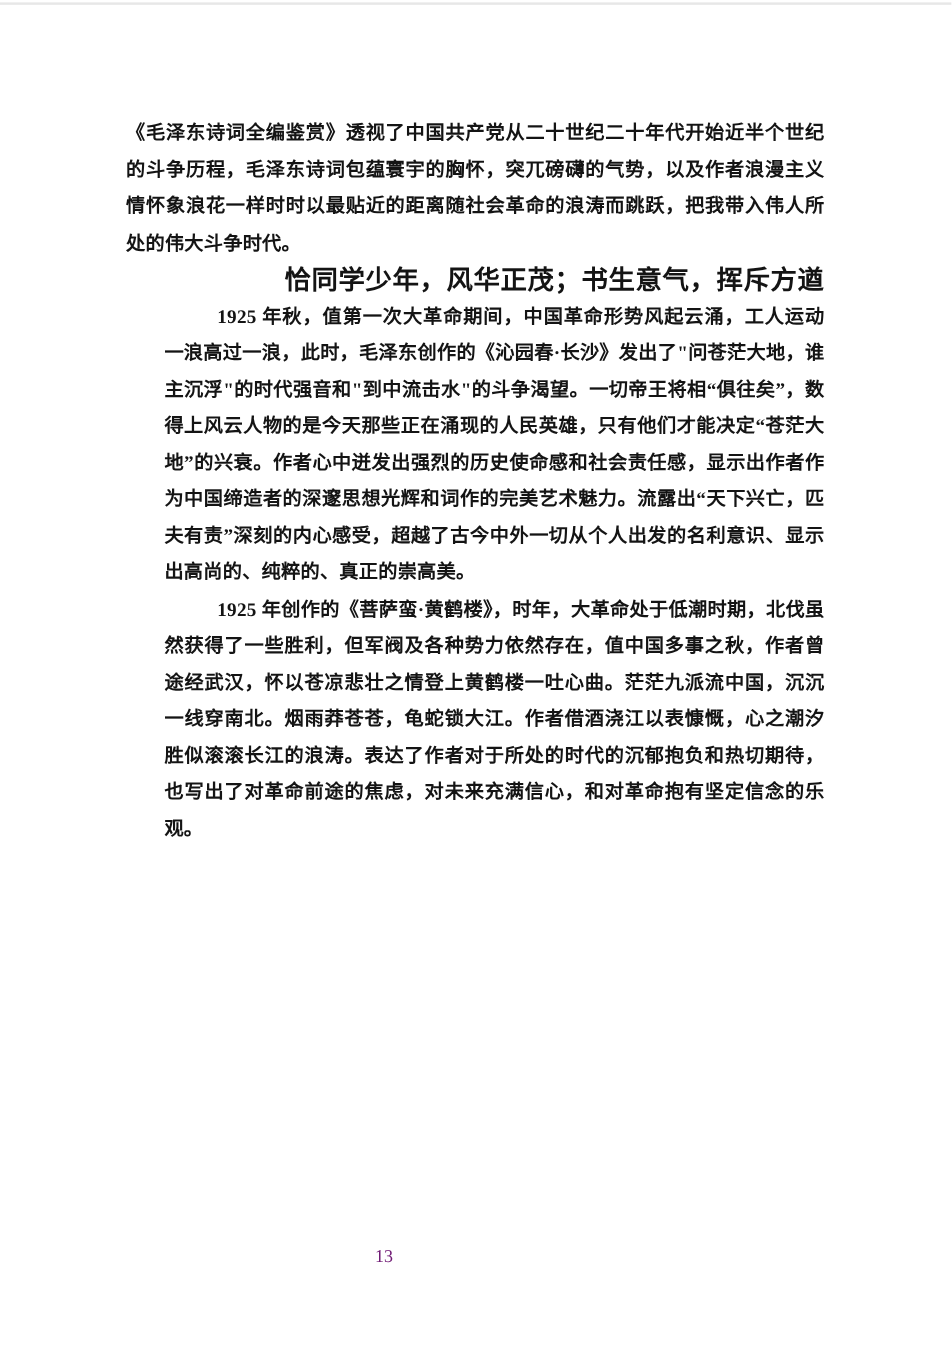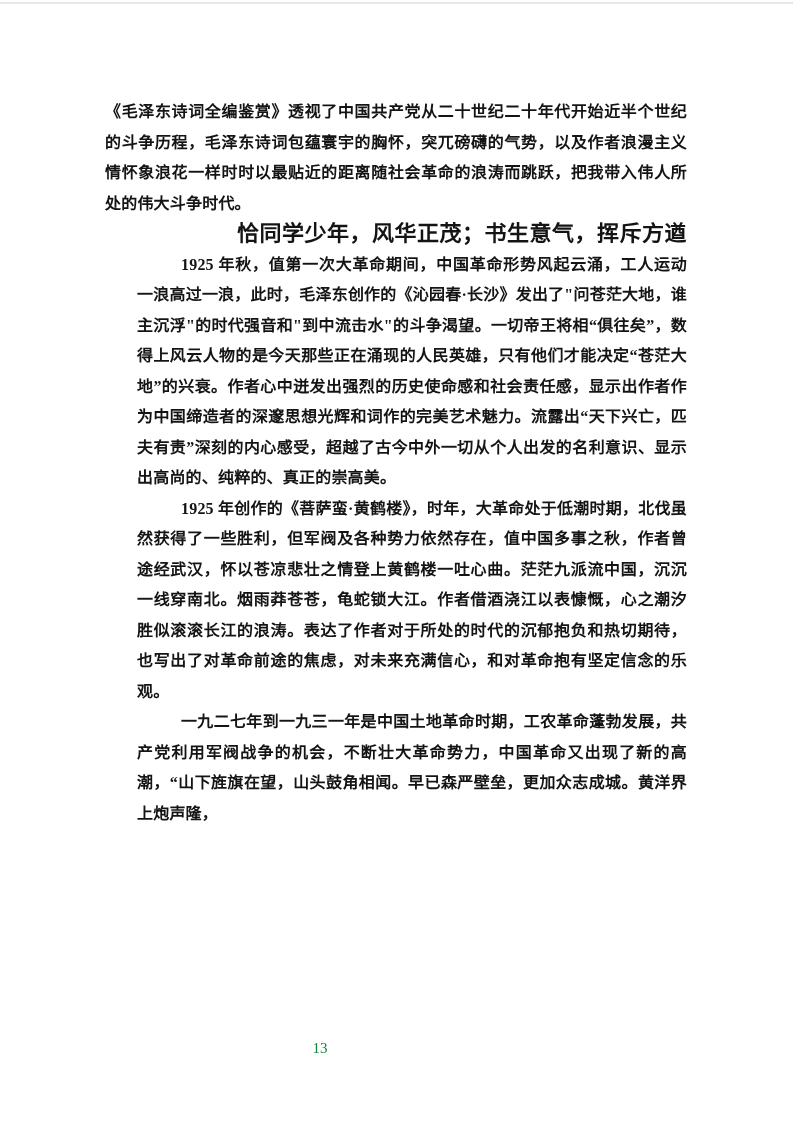--- a/index.html
+++ b/index.html
@@ -55,21 +55,21 @@
     letter-spacing: 0.5px;
     margin: 0;
   }
   .page-num {
     position: absolute;
     top: 1040px;
     left: 0;
     width: 640px;
     text-align: center;
     font-size: 15px;
-    color: #15803d;
+    color: #701a75;
   }
 </style>
 </head>
 <body>
 
 <div class="page">
 
   <div class="scan-line"></div>
 
   <div class="column">
@@ -77,19 +77,18 @@
     <p class="body-para">《毛泽东诗词全编鉴赏》透视了中国共产党从二十世纪二十年代开始近半个世纪的斗争历程，毛泽东诗词包蕴寰宇的胸怀，突兀磅礴的气势，以及作者浪漫主义情怀象浪花一样时时以最贴近的距离随社会革命的浪涛而跳跃，把我带入伟人所处的伟大斗争时代。</p>
 
     <h3 class="section-heading">恰同学少年，风华正茂；书生意气，挥斥方遒</h3>
 
     <p class="body-para indented">1925 年秋，值第一次大革命期间，中国革命形势风起云涌，工人运动一浪高过一浪，此时，毛泽东创作的《沁园春·长沙》发出了"问苍茫大地，谁主沉浮"的时代强音和"到中流击水"的斗争渴望。一切帝王将相“俱往矣”，数得上风云人物的是今天那些正在涌现的人民英雄，只有他们才能决定“苍茫大地”的兴衰。作者心中迸发出强烈的历史使命感和社会责任感，显示出作者作为中国缔造者的深邃思想光辉和词作的完美艺术魅力。流露出“天下兴亡，匹夫有责”深刻的内心感受，超越了古今中外一切从个人出发的名利意识、显示出高尚的、纯粹的、真正的崇高美。</p>
 
 
     <p class="body-para indented">1925 年创作的《菩萨蛮·黄鹤楼》，时年，大革命处于低潮时期，北伐虽然获得了一些胜利，但军阀及各种势力依然存在，值中国多事之秋，作者曾途经武汉，怀以苍凉悲壮之情登上黄鹤楼一吐心曲。茫茫九派流中国，沉沉一线穿南北。烟雨莽苍苍，龟蛇锁大江。作者借酒浇江以表慷慨，心之潮汐胜似滚滚长江的浪涛。表达了作者对于所处的时代的沉郁抱负和热切期待，也写出了对革命前途的焦虑，对未来充满信心，和对革命抱有坚定信念的乐观。</p>
 
 
-    <p class="body-para indented">一九二七年到一九三一年是中国土地革命时期，工农革命蓬勃发展，共产党利用军阀战争的机会，不断壮大革命势力，中国革命又出现了新的高潮，“山下旌旗在望，山头鼓角相闻。早已森严壁垒，更加众志成城。黄洋界上炮声隆，</p>
 
   </div>
 
   <div class="page-num">13</div>
 
 </div>
 
 </body></html>

